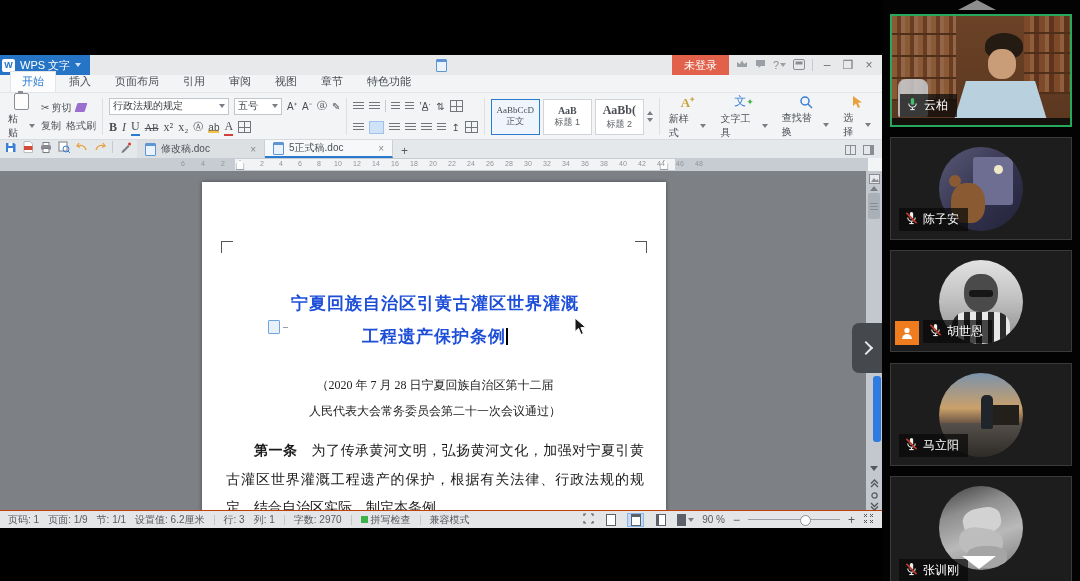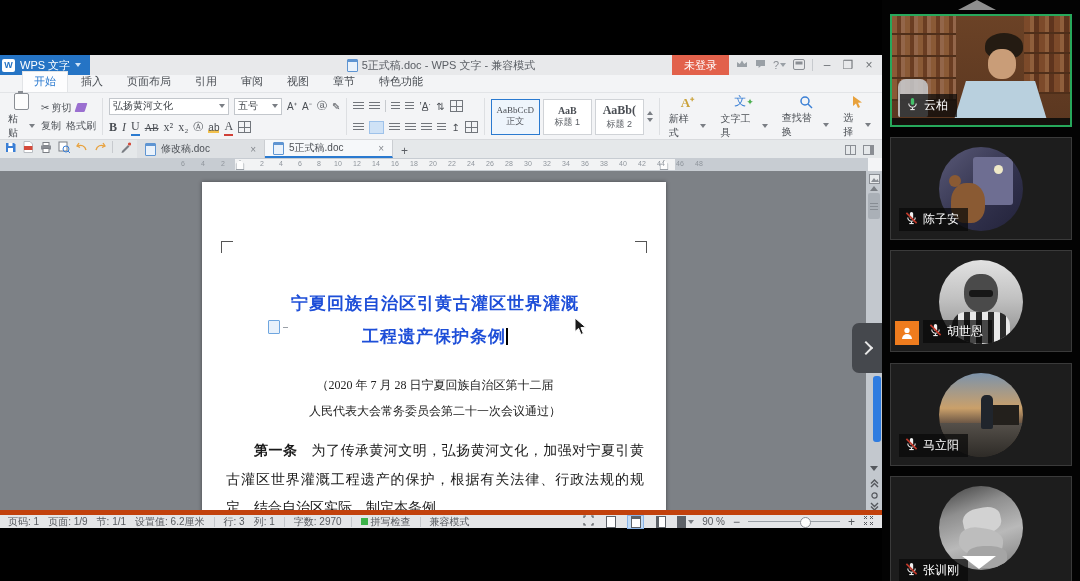--- a/index.html
+++ b/index.html
@@ -18,21 +18,21 @@
   .win-title{position:absolute;left:0;right:0;text-align:center;font-size:11px;color:#5a5e64;pointer-events:none;
              display:flex;align-items:center;justify-content:center;gap:4px;height:20px;}
   .doc-ico{width:9px;height:11px;background:#eaf2fb;border:1px solid #5f95d2;border-radius:1px;display:inline-block;
            box-shadow:inset 0 2px 0 #5f95d2;}
   .tb-right{margin-left:auto;display:flex;align-items:center;gap:7px;padding-right:6px;z-index:2;}
   .login-btn{background:#e2614b;color:#fff;font-size:11px;height:20px;padding:0 12px;display:flex;align-items:center;}
   .tb-ic{color:#8a8e94;font-size:11px;line-height:1;}
   .win-ctl{color:#6f7377;font-size:12px;width:14px;text-align:center;}
   
   #ribtabs{left:0;top:20px;width:882px;height:18px;background:#f3f4f6;display:flex;align-items:flex-end;
-           padding-left:22px;gap:2px;border-bottom:1px solid #e2e4e7;box-sizing:border-box;}
+           padding-left:10px;gap:2px;border-bottom:1px solid #e2e4e7;box-sizing:border-box;}
   .rtab{font-size:11px;color:#4a4e54;padding:2px 11px 3px;}
   .rtab.active{color:#2a7ad0;background:#fdfdfe;border:1px solid #e2e4e7;border-bottom:none;}
   
   #ribbon{left:0;top:38px;width:882px;height:47px;background:#f3f4f6;border-bottom:1px solid #d8dadd;
           box-sizing:border-box;display:flex;align-items:stretch;padding:3px 4px 2px;color:#4a4e54;}
   .grp{display:flex;flex-direction:column;justify-content:space-between;padding:1px 4px;}
   .gsep{width:1px;background:#ddDFE2;margin:2px 2px;}
   .trow{display:flex;align-items:center;gap:5px;height:18px;}
   .tbtn{font-size:10px;color:#4a4e54;display:flex;align-items:center;gap:2px;white-space:nowrap;}
   .clip{width:13px;height:15px;border:1px solid #8a8e94;border-radius:2px;background:#fdfdfd;position:relative;}
@@ -98,21 +98,21 @@
   #vscroll{left:866px;top:116px;width:16px;height:339px;background:#c3c8ce;}
   .sc-ic{position:absolute;left:2px;width:12px;display:flex;justify-content:center;}
   .sc-thumb{position:absolute;left:2px;top:22px;width:12px;height:26px;background:#aab0b7;border-radius:2px;
             display:flex;flex-direction:column;gap:2px;align-items:center;justify-content:center;}
   .sc-thumb i{width:8px;height:1px;background:#878d94;}
   .sc-blue{position:absolute;left:7px;top:205px;width:8px;height:66px;background:#2f7ce0;border-radius:3px;}
   #paneltab{left:852px;top:268px;width:30px;height:50px;background:#45484d;border-radius:7px 0 0 7px;
             display:flex;align-items:center;justify-content:center;}
   #paneltab .ch{width:8px;height:8px;border-top:2px solid #e8e8e8;border-right:2px solid #e8e8e8;transform:rotate(45deg);margin-right:2px;}
   
-  #statusbar{left:0;top:455px;width:882px;height:18px;background:#e4e5e7;border-top:5px solid #c2410c;
+  #statusbar{left:0;top:455px;width:882px;height:18px;background:#e4e5e7;border-top:1px solid #c2410c;
              box-sizing:border-box;display:flex;align-items:center;font-size:10px;color:#56595e;padding:0 8px;gap:9px;}
   .ssep{width:1px;height:10px;background:#c3c6ca;}
   .gsq{width:7px;height:7px;background:#3db24a;display:inline-block;margin-right:3px;}
   .sb-right{margin-left:auto;display:flex;align-items:center;gap:8px;}
   .viewbtn{width:17px;height:14px;display:flex;align-items:center;justify-content:center;}
   .viewbtn.on{background:#c3dcf5;border:1px solid #8ab4e8;box-sizing:border-box;}
   .vpage{width:8px;height:10px;border:1px solid #5d6167;background:#fff;}
   .zoomtrack{width:92px;height:1px;background:#9aa0a6;position:relative;}
   .zoomthumb{position:absolute;left:52px;top:-4px;width:9px;height:9px;border-radius:50%;background:#fdfdfd;border:1px solid #8a8e94;}
   .pm{font-size:12px;color:#56595e;line-height:1;}
@@ -168,21 +168,20 @@
   <div id="wps" class="abs">
 
     <div id="titlebar" class="abs">
       <div class="wps-menu">
         <span class="wps-logo">W</span>
         <span>WPS 文字</span>
         <span class="caret"></span>
       </div>
       <div class="win-title">
         <span class="doc-ico"></span>
-        <span>5正式稿.doc - WPS 文字 - 兼容模式</span>
       </div>
       <div class="tb-right">
         <div class="login-btn">未登录</div>
         <span class="tb-ic">
           <svg width="12" height="10" viewBox="0 0 12 10">
               <path d="M1 8 L1 3 L3.8 5 L6 1.5 L8.2 5 L11 3 L11 8 Z" fill="#9aa0a6"></path>
             </svg>
         </span>
         <span class="tb-ic">
           <svg width="11" height="10" viewBox="0 0 11 10">
@@ -243,21 +242,21 @@
                 <span>格式刷</span>
               </span>
           </div>
         </div>
       </div>
       <div class="gsep"></div>
 
       <div class="grp">
         <div class="trow">
           <div class="combo" style="width:112px;">
-            <span>弘扬黄河文化</span>
+            <span>行政法规的规定</span>
               <span class="dcaret"></span>
           </div>
           <div class="combo" style="width:40px;">
             <span>五号</span>
               <span class="dcaret"></span>
           </div>
           <span class="tbtn">A⁺</span>
           <span class="tbtn">A⁻</span>
           <span class="tbtn">ⓐ</span>
           <span class="tbtn">✎</span>

